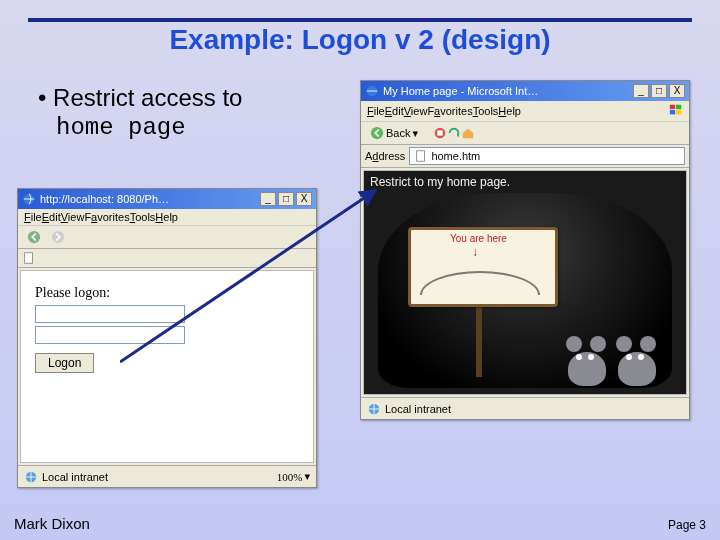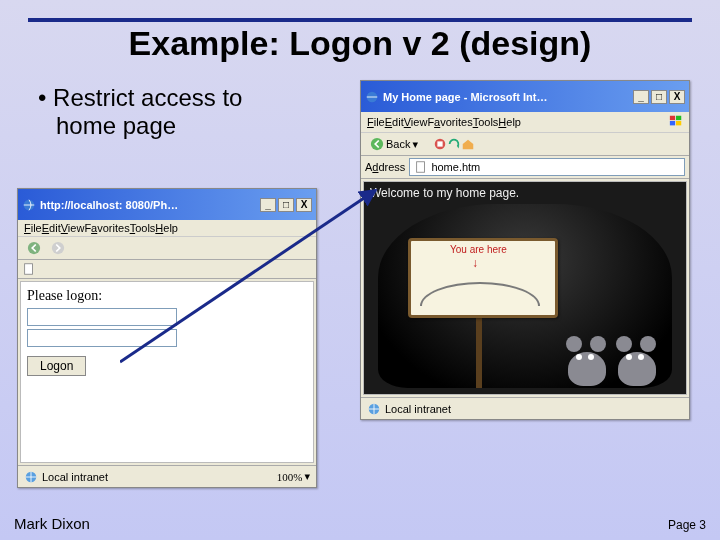--- a/index.html
+++ b/index.html
@@ -13,46 +13,46 @@
   }
   .title-rule {
     position: absolute;
     top: 18px; left: 28px; width: 664px;
     height: 4px; background: #1a2a8a;
   }
   .slide-title {
     position: absolute;
     top: 24px; left: 0; width: 720px;
     text-align: center;
-    font-size: 34px; font-weight: bold;
-    color: #000000;
+    font-size: 28px; font-weight: bold;
+    color: #1d4ed8;
   }
   .bullet-area {
     position: absolute; top: 84px; left: 38px;
     font-size: 24px; color: #000;
   }
   .bullet-area ul { list-style: none; }
   .bullet-area li::before { content: "• "; }
-  .bullet-line2 { margin-left: 18px; }
+  .bullet-line2 { margin-left: 18px; font-family: Liberation Mono, monospace; }
   .browser {
     position: absolute;
     background: #ece9d8;
     border: 1px solid #888;
     box-shadow: 1px 1px 2px rgba(0,0,0,0.3);
     font-size: 11px;
     color: #000;
     display: flex; flex-direction: column;
   }
   .browser.left { top: 188px; left: 17px; width: 300px; height: 300px; }
   .browser.right { top: 80px; left: 360px; width: 330px; height: 340px; }
   .titlebar {
     background: linear-gradient(to right, #2a5bd7, #6a9ef0);
-    color: #fff; font-weight: bold;
+    color: #fff; font-weight: normal;
     display: flex; align-items: center;
-    padding: 2px 4px; height: 31px;
+    padding: 2px 4px; height: 20px;
   }
   .titlebar .ie-icon { width: 14px; height: 14px; margin-right: 4px; }
   .titlebar .tb-text { flex: 1; font-size: 11px; white-space: nowrap; overflow: hidden; text-overflow: ellipsis; }
   .winbtns { display: flex; gap: 2px; }
   .winbtn {
     width: 16px; height: 14px; background: #ece9d8;
     border: 1px solid #888; font-size: 10px; line-height: 12px;
     text-align: center; color: #000;
   }
   .menubar {
@@ -79,21 +79,21 @@
   }
   .addrbar .lbl { font-size: 11px; }
   .addrbar .addr {
     flex: 1; background: #fff; border: 1px solid #7f9db9;
     height: 18px; padding: 1px 4px; font-size: 11px;
     display: flex; align-items: center;
   }
   .browser.left .addrbar .addr { flex: 1; }
   .content {
     flex: 1; background: #fff; margin: 2px; border: 1px solid #bbb;
-    padding: 6px; font-family: "Times New Roman", serif; font-size: 14px;
+    padding: 14px; font-family: "Times New Roman", serif; font-size: 14px;
     overflow: hidden;
   }
   .content input.field {
     width: 150px; height: 18px; border: 1px solid #7f9db9;
     margin: 3px 0; font-size: 12px; display: block;
   }
   .content .logon-btn {
     margin-top: 6px; padding: 2px 12px;
     background: #ece9d8; border: 1px solid #888;
     font-family: Arial, sans-serif; font-size: 12px;
@@ -307,21 +307,21 @@
     <span class="lbl">A<u>d</u>dress</span>
     <div class="addr">
       <svg class="ico" viewBox="0 0 16 16" style="margin-right:3px;">
           <rect x="3" y="2" width="9" height="12" fill="#fff" stroke="#888"></rect>
         </svg>
       <span>home.htm</span>
     </div>
   </div>
   <div class="content">
     <div class="home-img">
-      <div class="home-welcome">Welcome to my home page.</div>
+      <div class="home-welcome">Restrict to my home page.</div>
       <div class="cave">
         <div class="signpost"></div>
         <div class="sign"></div>
         <div class="youhere">You are here</div>
         <div class="youhere-arrow">↓</div>
         <div class="worm"></div>
         <div class="mouse m1">
           <div class="ear l"></div>
             <div class="ear r"></div>
             <div class="body"></div>

